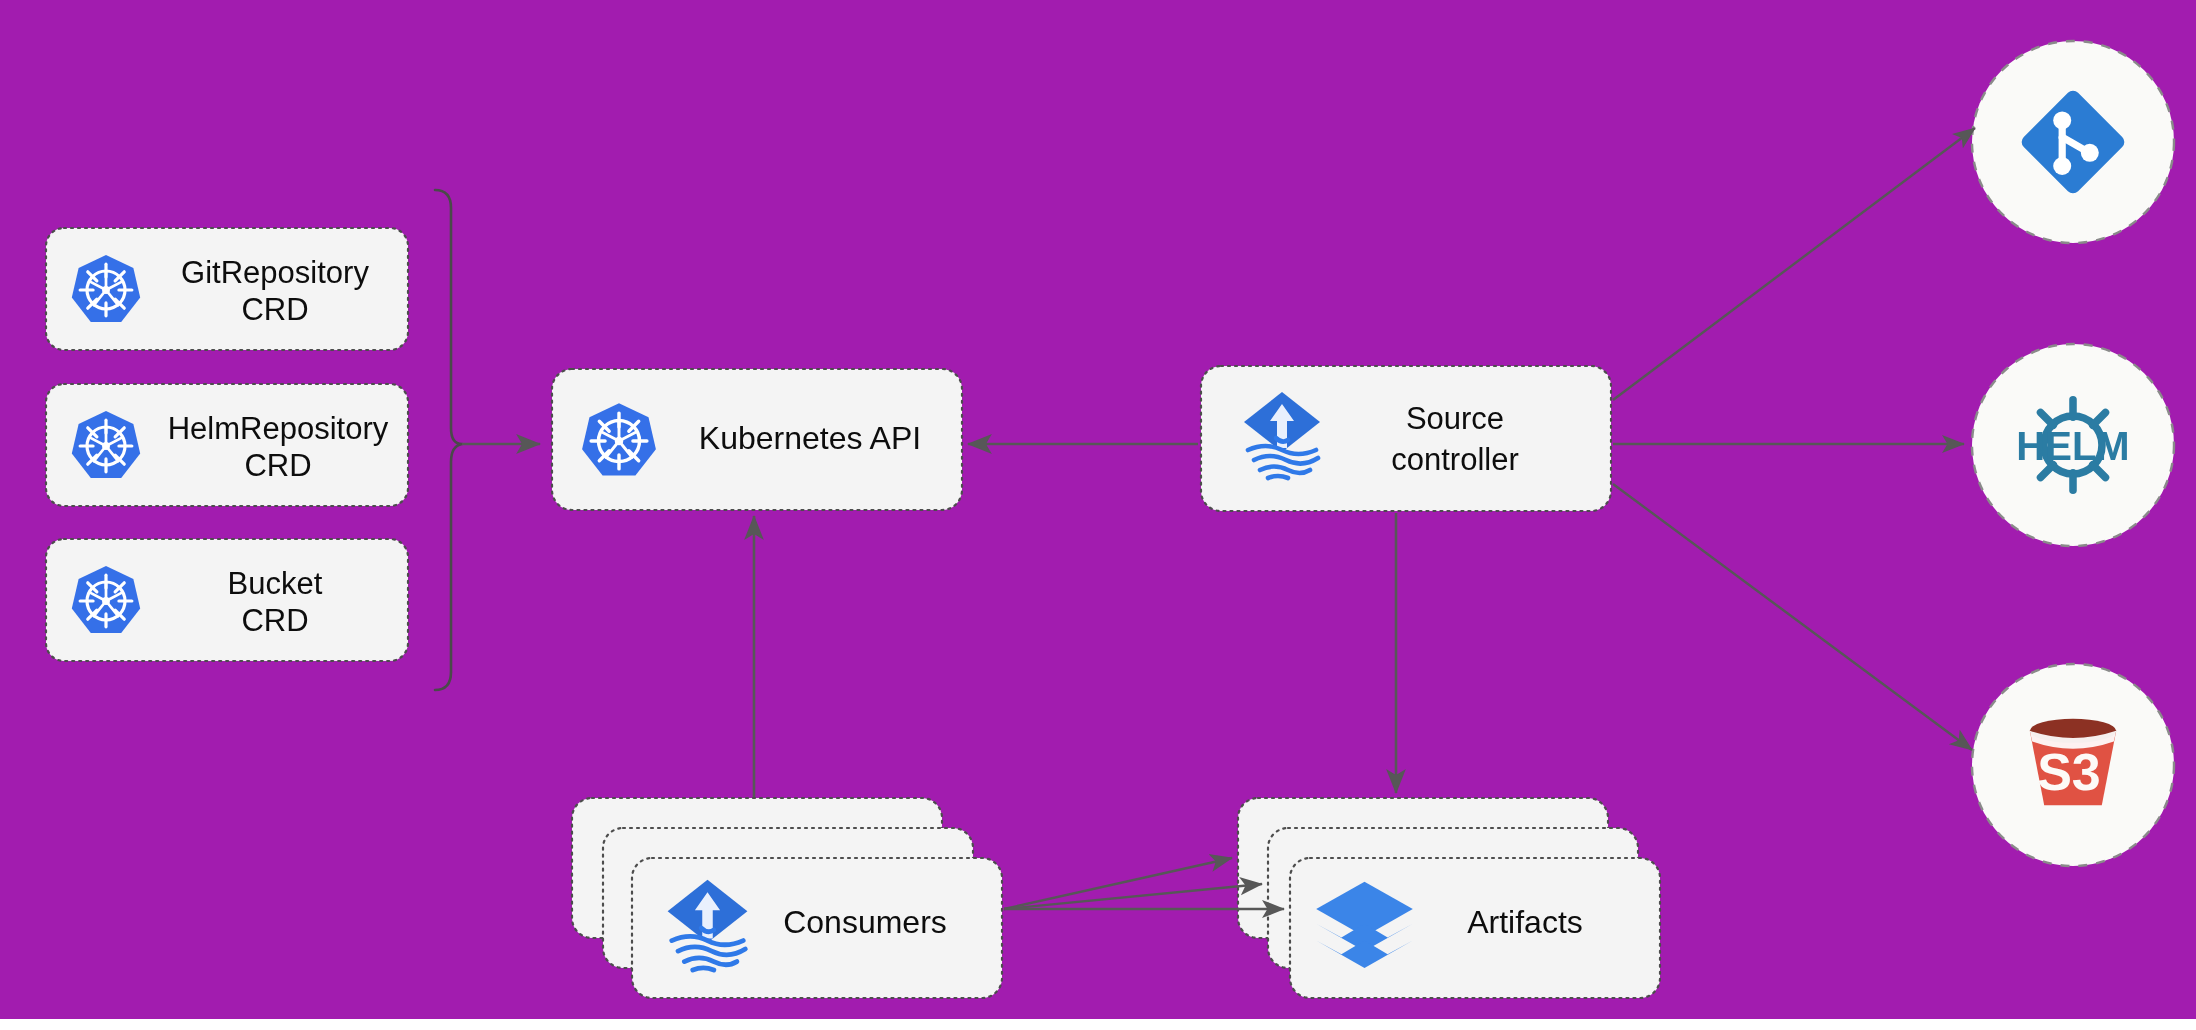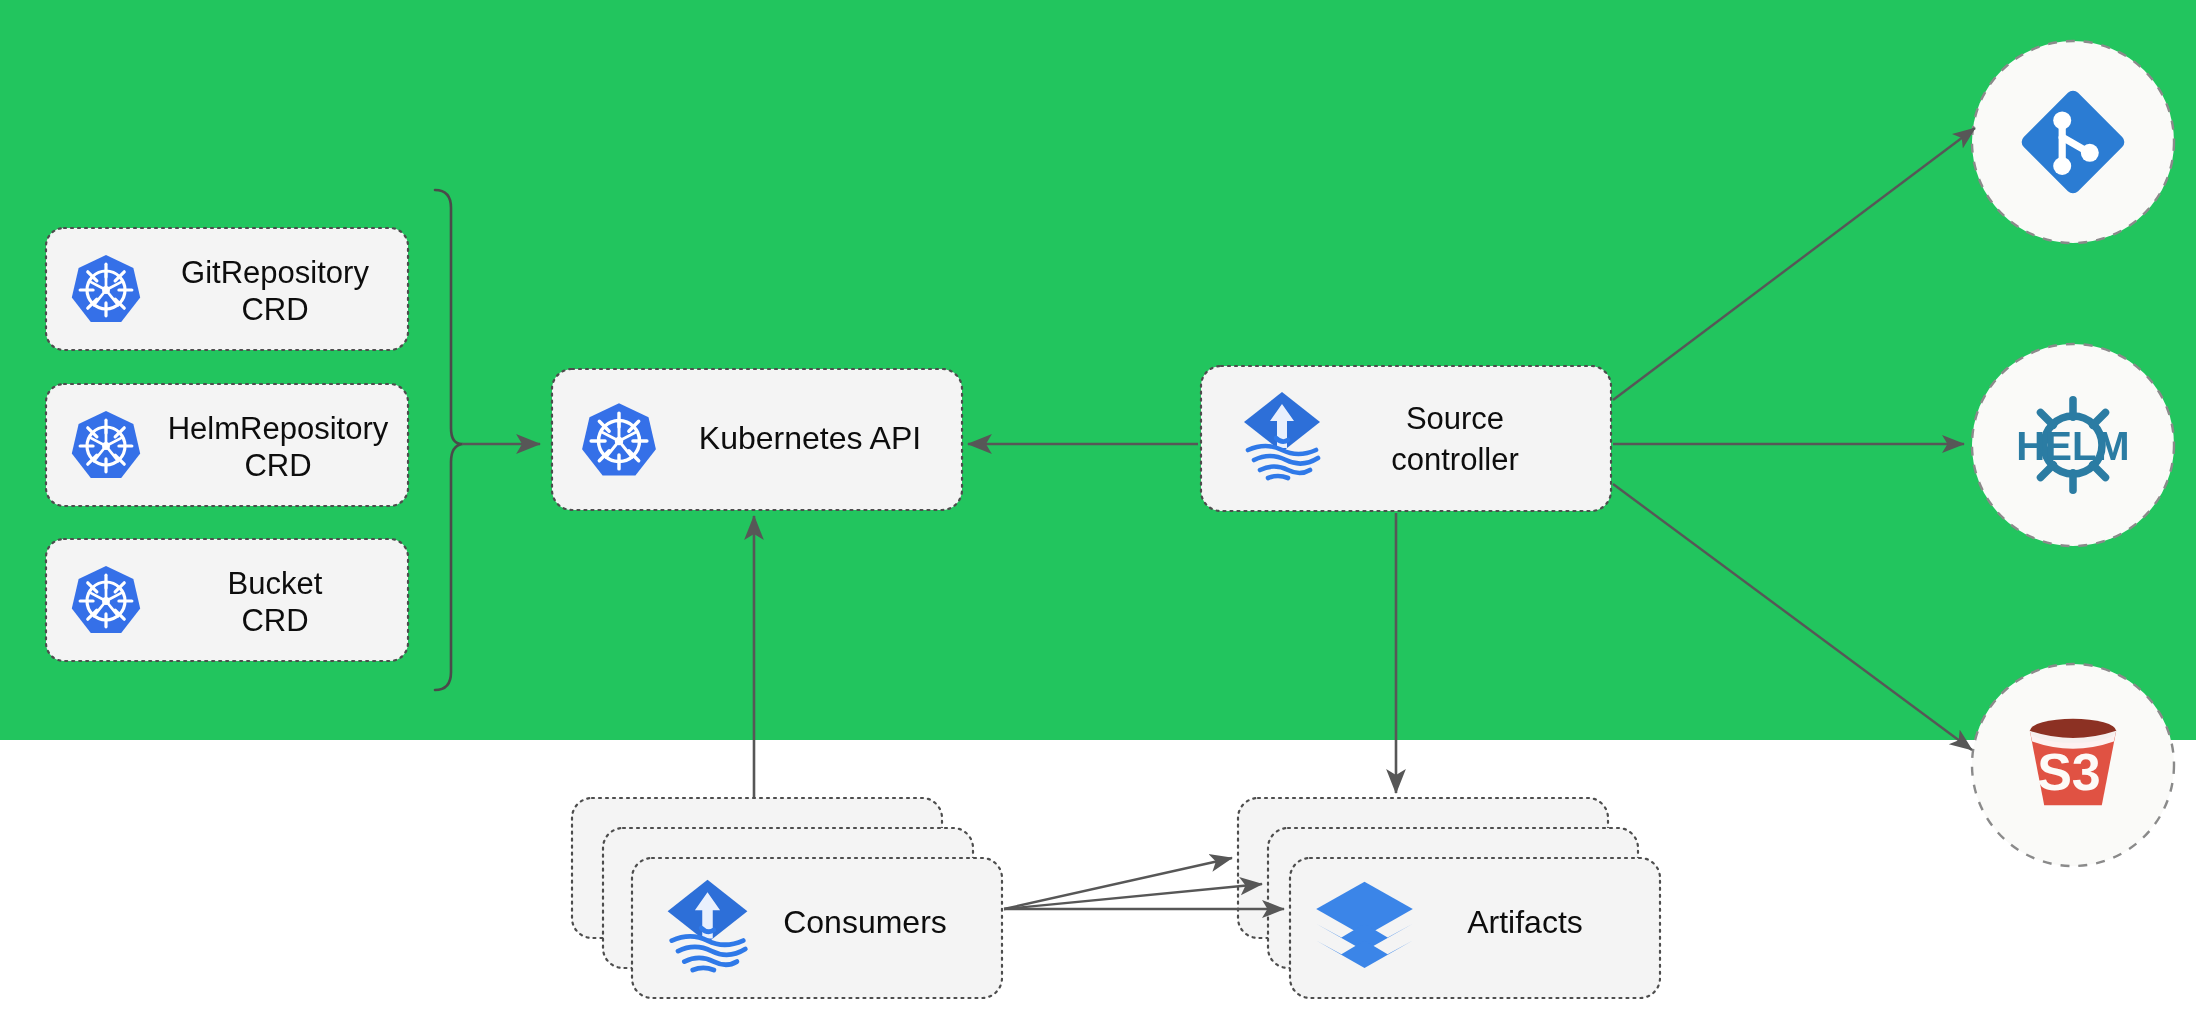--- a/index.html
+++ b/index.html
@@ -8,22 +8,22 @@
     padding: 0;
     background: #ffffff;
     width: 2196px;
     height: 1030px;
     overflow: hidden;
     font-family: "Liberation Sans", sans-serif;
   }
   #diagram-root {
     position: relative;
     width: 2196px;
-    height: 740px;
-    background: #22c55e;
+    height: 1019px;
+    background: #a21caf;
   }
   svg#diagram-svg {
     position: absolute;
     top: 0;
     left: 0;
     width: 2196px;
     height: 1030px;
     display: block;
   }
   .node-label {

